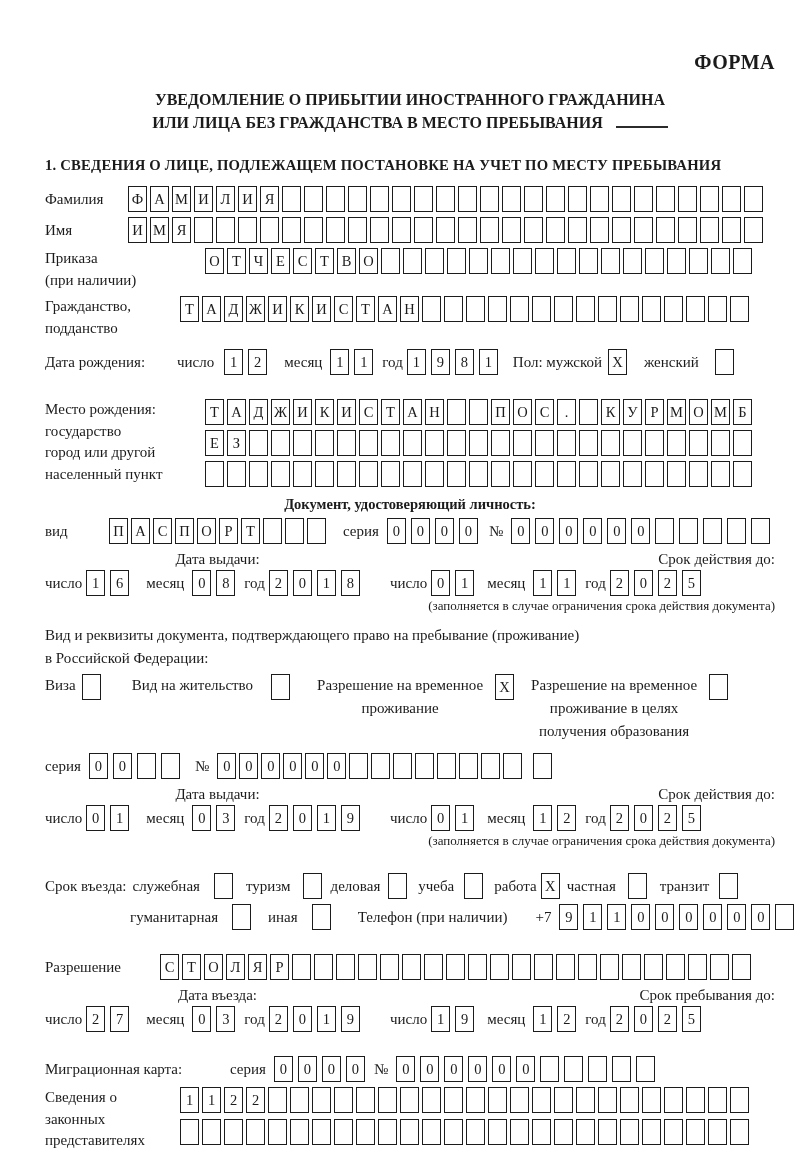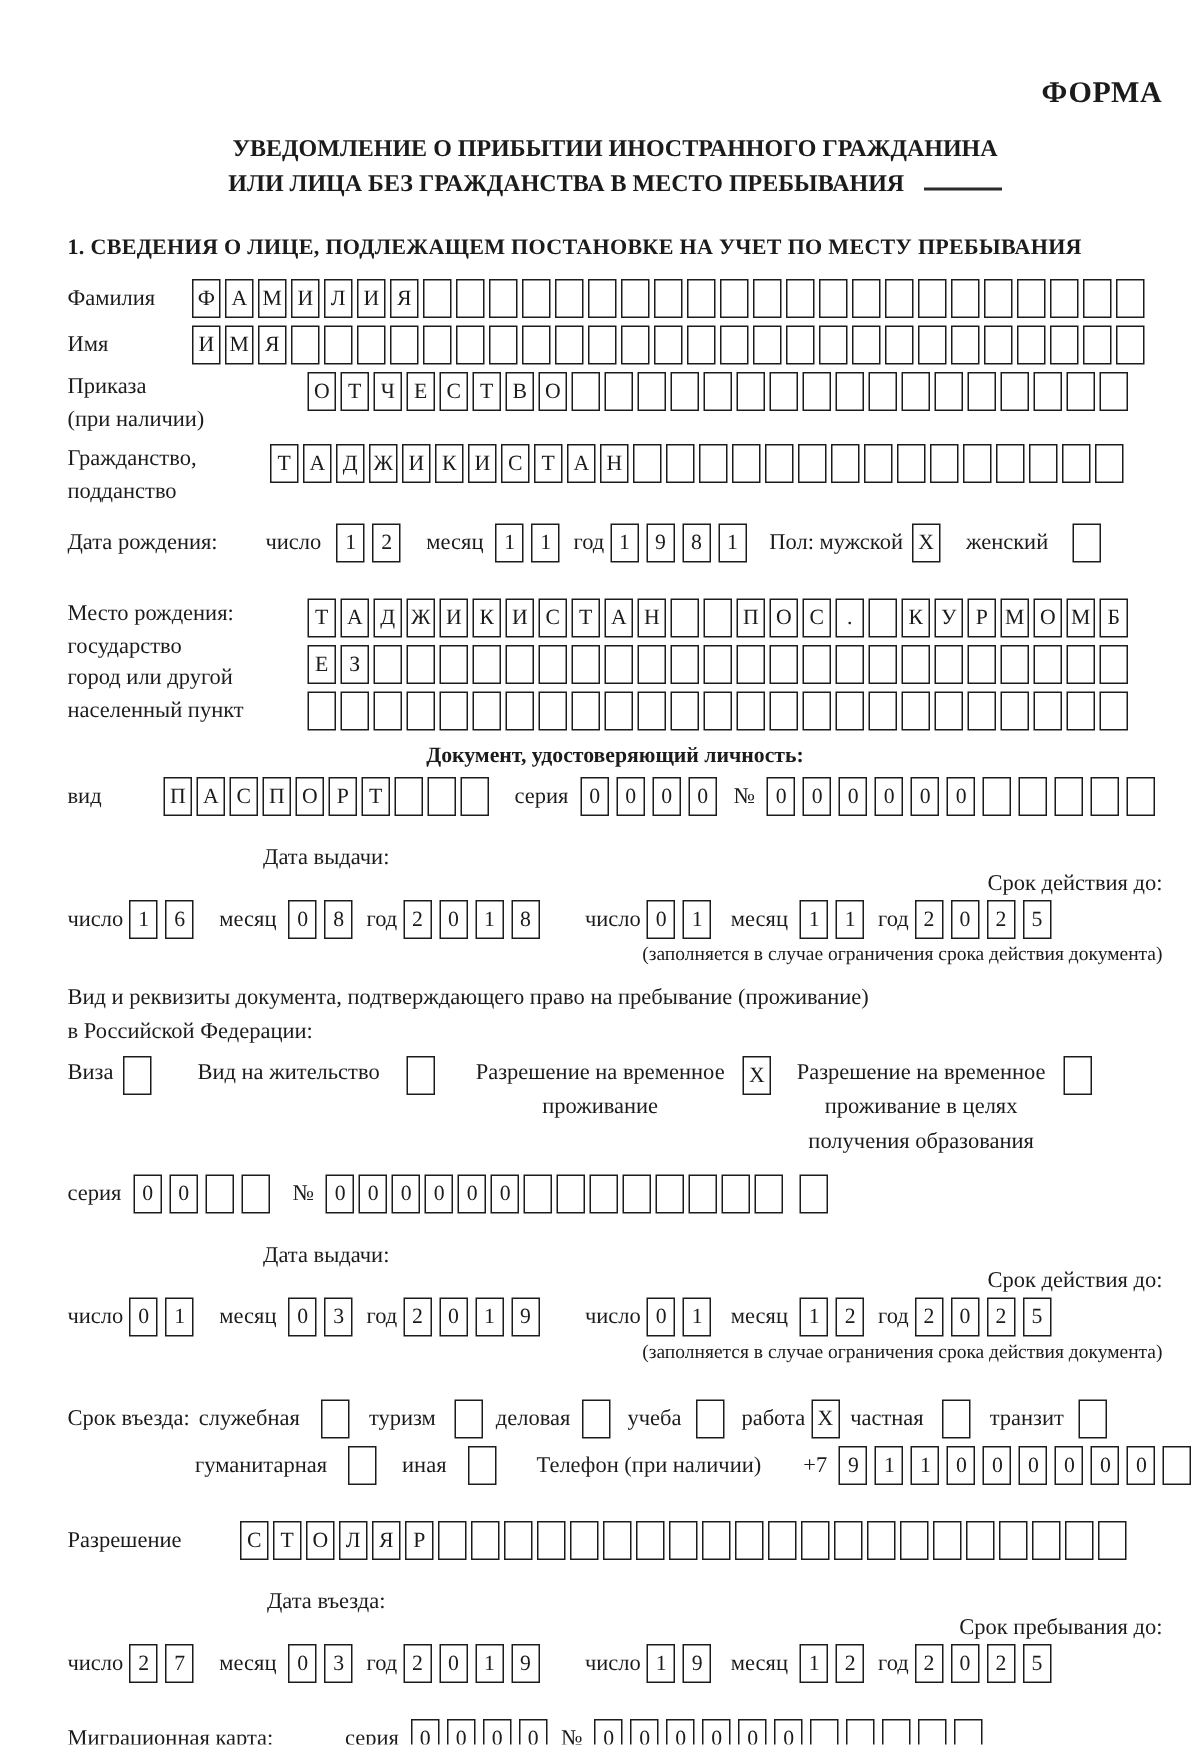--- a/index.html
+++ b/index.html
@@ -35,21 +35,21 @@
 
   .lw64{width:64px}.lw83{width:83px}.lw115{width:115px}.lw118{width:118px}
   .lw135{width:135px}.lw160{width:160px}.lw185{width:185px}
   .ml4{margin-left:4px}.ml6{margin-left:6px}.ml8{margin-left:8px}.ml10{margin-left:10px}
   .ml12{margin-left:12px}.ml14{margin-left:14px}.ml16{margin-left:16px}.ml18{margin-left:18px}
   .ml24{margin-left:24px}.ml28{margin-left:28px}
   .mt8{margin-top:24px}.mt10{margin-top:10px}.mt12{margin-top:12px}
 
   .center-bold { text-align:center; font-weight:bold; font-size:14.5px; margin-top:9px; }
 
-  .dates-head { display:flex; margin-top:20px; font-size:15px;flex-direction:column; }
+  .dates-head { display:flex; margin-top:7px; font-size:15px; }
   .dh-left { width:345px; text-align:center; }
   .dh-right { flex:1; text-align:right; }
   .dates-row { display:flex; margin-top:2px; }
   .dg { display:flex; }
   .dg-left { width:345px; }
   .note-right { text-align:right; font-size:13px; margin-top:2px; }
 
   .intro { font-size:15px; line-height:23px; margin-top:10px; }
   .permits { display:flex; margin-top:4px; align-items:flex-start; }
   .permit { display:flex; align-items:flex-start; }

